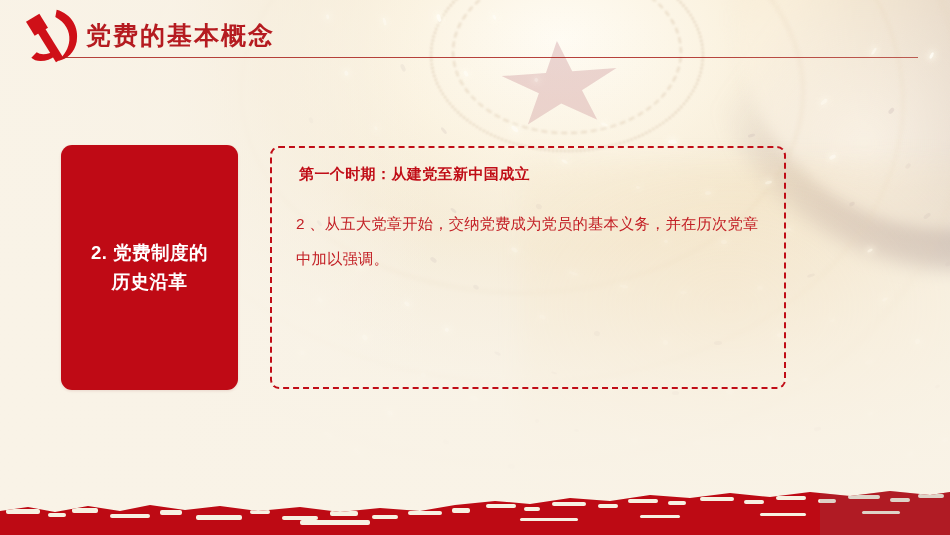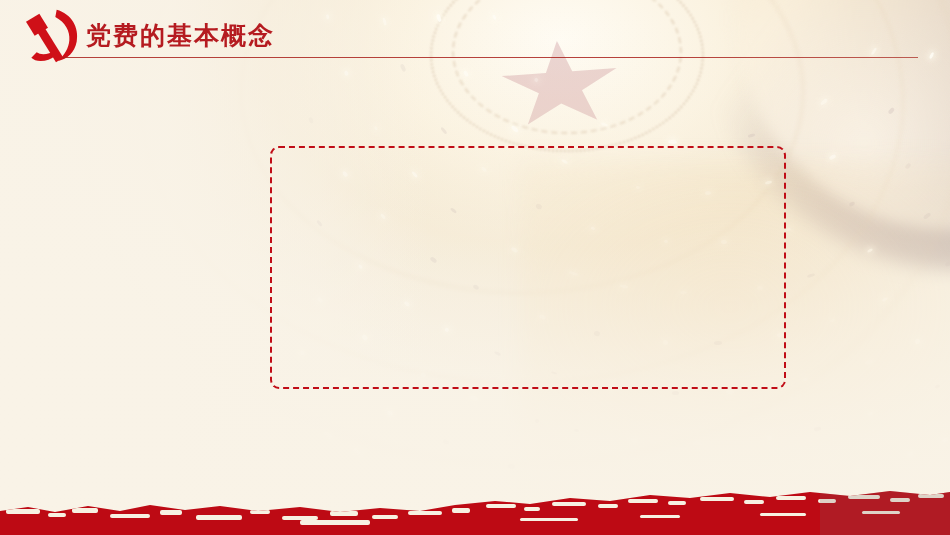--- a/index.html
+++ b/index.html
@@ -318,23 +318,29 @@
         <path d="M14 22 L34 10 L47 31 L27 43 Z"></path>
 
         <path d="M31 38 L42 31 L70 76 L59 83 Z"></path>
       </g>
     </svg>
   </div>
 
   <div class="header-title">党费的基本概念</div>
   <div class="header-rule"></div>
 
+  <div class="red-card">
+    <div class="red-card-text">2. 党费制度的
+历史沿革</div>
+  </div>
 
   <div class="dashed-box"></div>
+  <div class="dash-heading">第一个时期：从建党至新中国成立</div>
   <div class="dash-body">
+    <p>2 、从五大党章开始，交纳党费成为党员的基本义务，并在历次党章中加以强调。</p>
   </div>
 
   <div class="bottom-strip">
     <svg width="950" height="64" viewBox="0 0 950 64" preserveAspectRatio="none" aria-hidden="true">
       <defs>
         <clipPath id="brushclip">
           <path d="M0,40 L28,36 L55,41 L88,35 L120,40 L150,34 L185,39 L220,35 L258,40 L300,36 L340,41
                    L380,37 L420,40 L455,34 L495,30 L530,33 L570,27 L610,30 L650,24 L690,27 L730,22
                    L770,26 L810,21 L850,25 L890,20 L930,24 L950,21 L950,64 L0,64 Z"></path>
         </clipPath>

